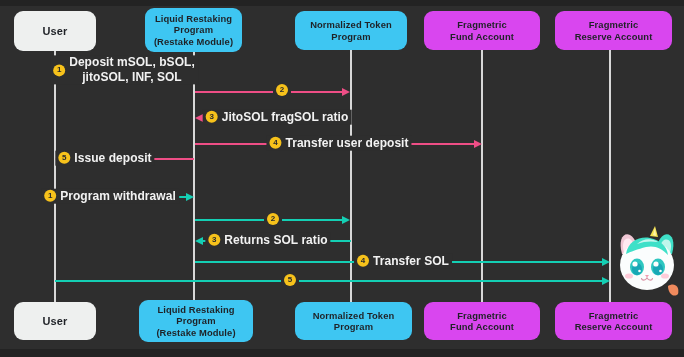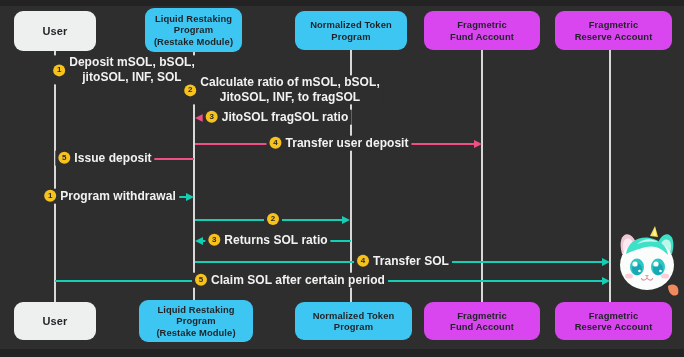--- a/index.html
+++ b/index.html
@@ -183,22 +183,20 @@
     <span class="ltext">Deposit mSOL, bSOL,
 jitoSOL, INF, SOL</span>
   </div>
 
   <div class="msg pink" style="left:195px; top:91px; width:156px;">
     <div class="bar" style="left:0; width:148px;"></div>
     <div class="head right" style="left:147px;"></div>
   </div>
   <div class="label" style="left:282px; top:90px;">
     <span class="badge">2</span>
-    <span class="ltext">Calculate ratio of mSOL, bSOL,
-JitoSOL, INF, to fragSOL</span>
   </div>
 
   <div class="msg pink" style="left:195px; top:117px; width:156px;">
     <div class="bar" style="left:7px; width:149px;"></div>
     <div class="head left" style="left:0;"></div>
   </div>
   <div class="label" style="left:277px; top:117px;">
     <span class="badge">3</span>
     <span class="ltext">JitoSOL fragSOL ratio</span>
   </div>
@@ -255,21 +253,20 @@
     <span class="badge">4</span>
     <span class="ltext">Transfer SOL</span>
   </div>
 
   <div class="msg green" style="left:55px; top:280px; width:555px;">
     <div class="bar" style="left:0; width:548px;"></div>
     <div class="head right" style="left:547px;"></div>
   </div>
   <div class="label" style="left:290px; top:280px;">
     <span class="badge">5</span>
-    <span class="ltext">Claim SOL after certain period</span>
   </div>
 
   <div class="mascot" style="left:610px; top:224px;">
     <svg viewBox="0 0 74 74" width="74" height="74" xmlns="http://www.w3.org/2000/svg">
 
       <path d="M12 30 C8 16 13 8 20 11 C26 14 28 24 27 32 Z" fill="#f0c7d4"></path>
       <path d="M14 29 C11 18 15 13 20 15 C24 18 25 25 24 31 Z" fill="#ffe9f0"></path>
 
       <path d="M62 30 C66 16 61 8 54 11 C48 14 46 24 47 32 Z" fill="#3fe0c8"></path>
       <path d="M60 29 C63 18 59 14 54 16 C50 19 49 25 50 31 Z" fill="#bff6ec"></path>

